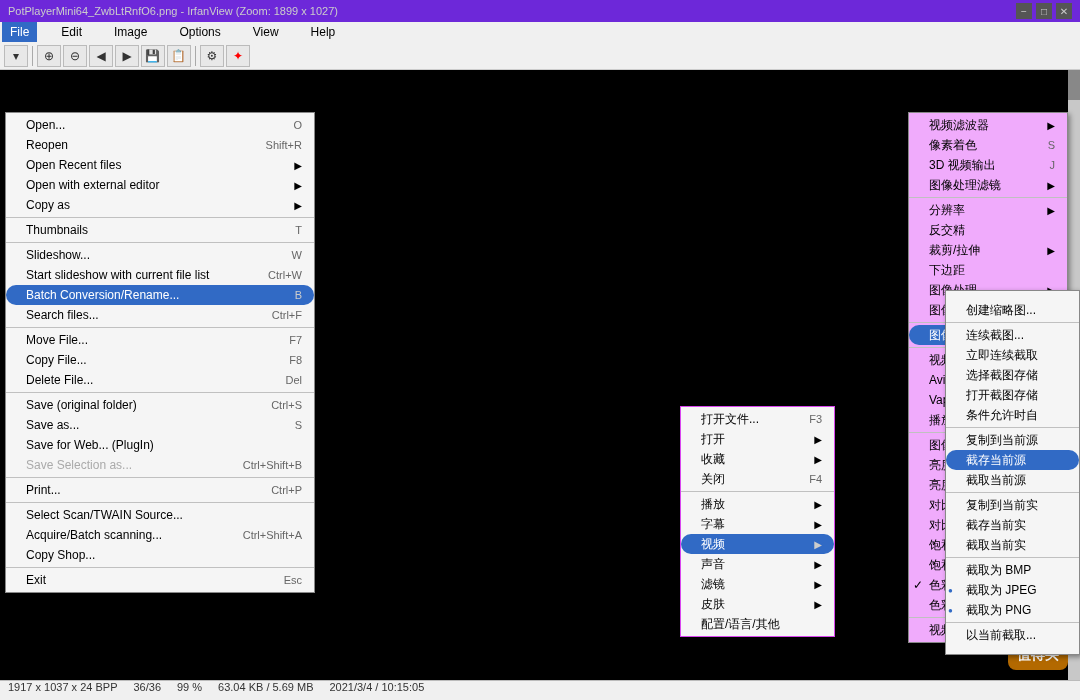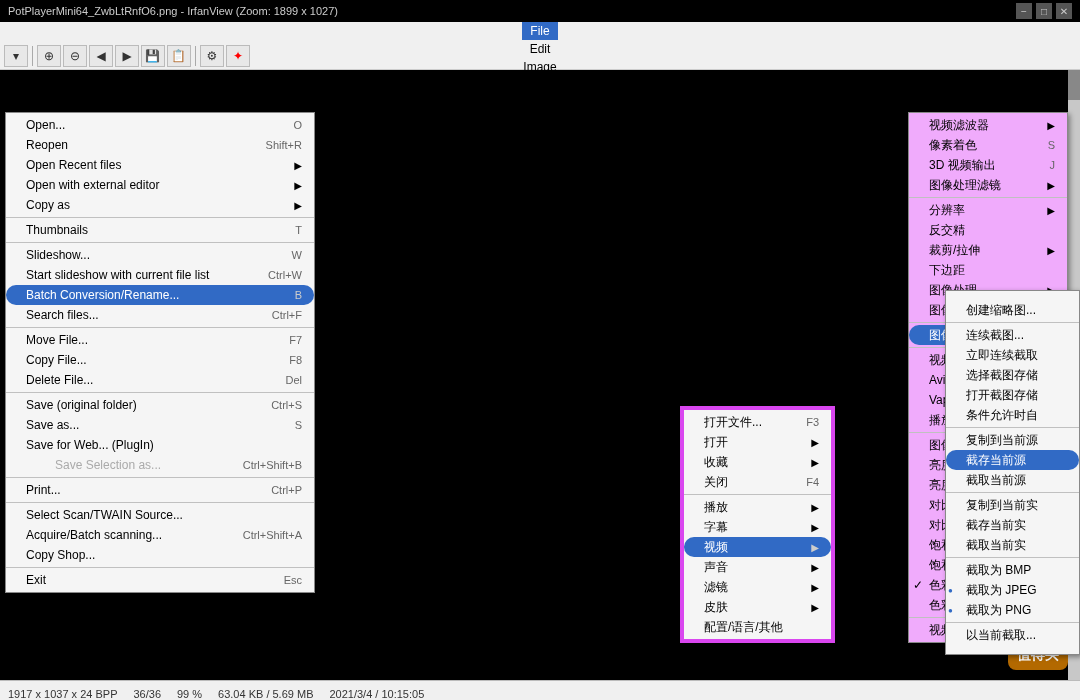--- a/index.html
+++ b/index.html
@@ -9,21 +9,21 @@
       overflow: hidden;
       font-family: 'Segoe UI', Tahoma, sans-serif;
       font-size: 12px;
       background: #2a2a2a;
       position: relative;
     }
 
     
     #titlebar {
       height: 22px;
-      background: #000000;
+      background: #6d28d9;
       display: flex;
       align-items: center;
       justify-content: space-between;
       padding: 0 8px;
       color: #ccc;
       font-size: 11px;
     }
     #titlebar-controls {
       display: flex;
       gap: 4px;
@@ -40,22 +40,21 @@
       cursor: pointer;
     }
 
     
     #menubar {
       height: 20px;
       background: #f0f0f0;
       display: flex;
       align-items: center;
       padding: 0 2px;
-      gap: 0;
-      flex-direction: column;
+      gap: 16px;
     }
     .menu-item {
       padding: 2px 8px;
       font-size: 12px;
       color: #000;
       cursor: pointer;
       height: 100%;
       display: flex;
       align-items: center;
     }
@@ -151,21 +150,20 @@
       font-size: 12px;
       white-space: nowrap;
     }
     .dropdown-item.highlighted {
       background: #316ac5;
       color: #fff;
       border-radius: 10px;
     }
     .dropdown-item.disabled {
       color: #aaa;
-      margin-left: 29px;
     }
     .dropdown-item .shortcut {
       color: #666;
       font-size: 11px;
     }
     .dropdown-item.highlighted .shortcut {
       color: #ccc;
     }
     .dropdown-item .arrow {
       font-size: 10px;
@@ -189,21 +187,21 @@
       padding: 2px 0;
     }
 
     
     #middle-menu {
       position: absolute;
       left: 680px;
       top: 336px;
       width: 155px;
       background: #f5f5f5;
-      border: 4px solid #d946ef;
+      border: 1px solid #d946ef;
       box-shadow: 2px 2px 5px rgba(0,0,0,0.4);
       z-index: 101;
       padding: 2px 0;
     }
 
     
     #far-right-menu {
       position: absolute;
       right: 0;
       top: 200px;
@@ -218,21 +216,21 @@
     
     #statusbar {
       position: absolute;
       bottom: 0;
       left: 0;
       width: 1080px;
       height: 20px;
       background: #f0f0f0;
       border-top: 1px solid #bbb;
       display: flex;
-      align-items: flex-end;
+      align-items: flex-start;
       padding: 0 8px;
       font-size: 11px;
       color: #333;
       gap: 16px;
     }
     .watermark {
       position: absolute;
       bottom: 22px;
       right: 12px;
       width: 60px;

